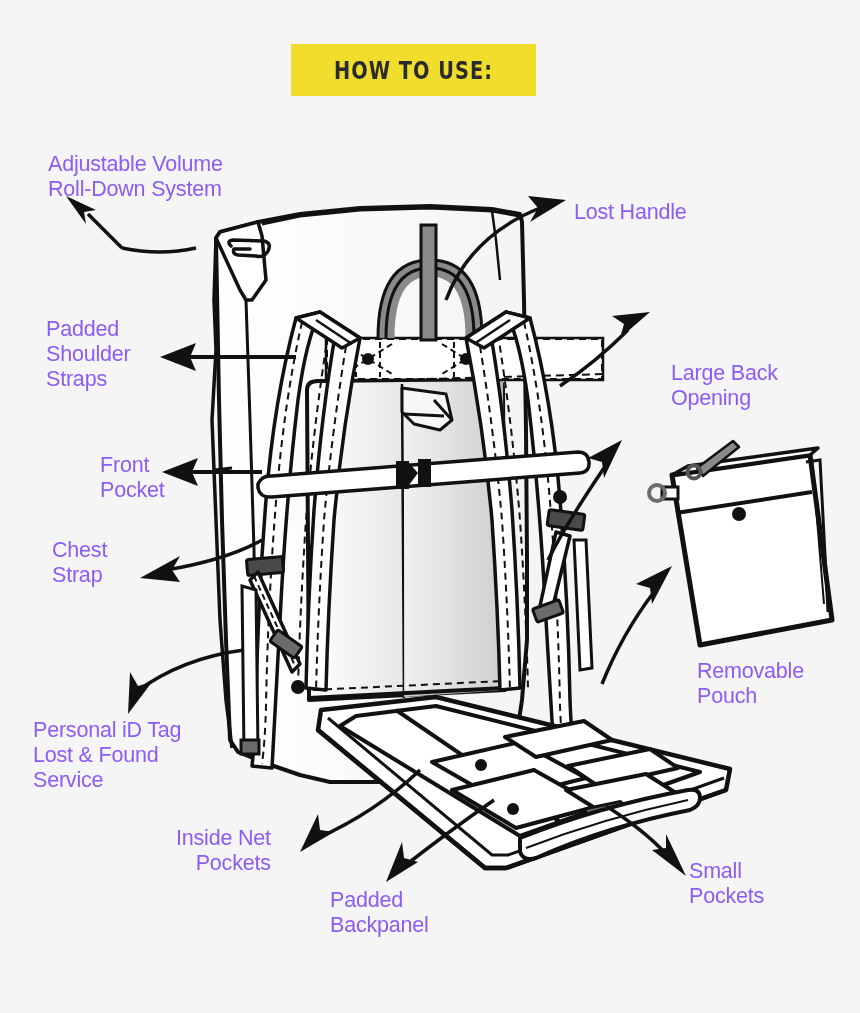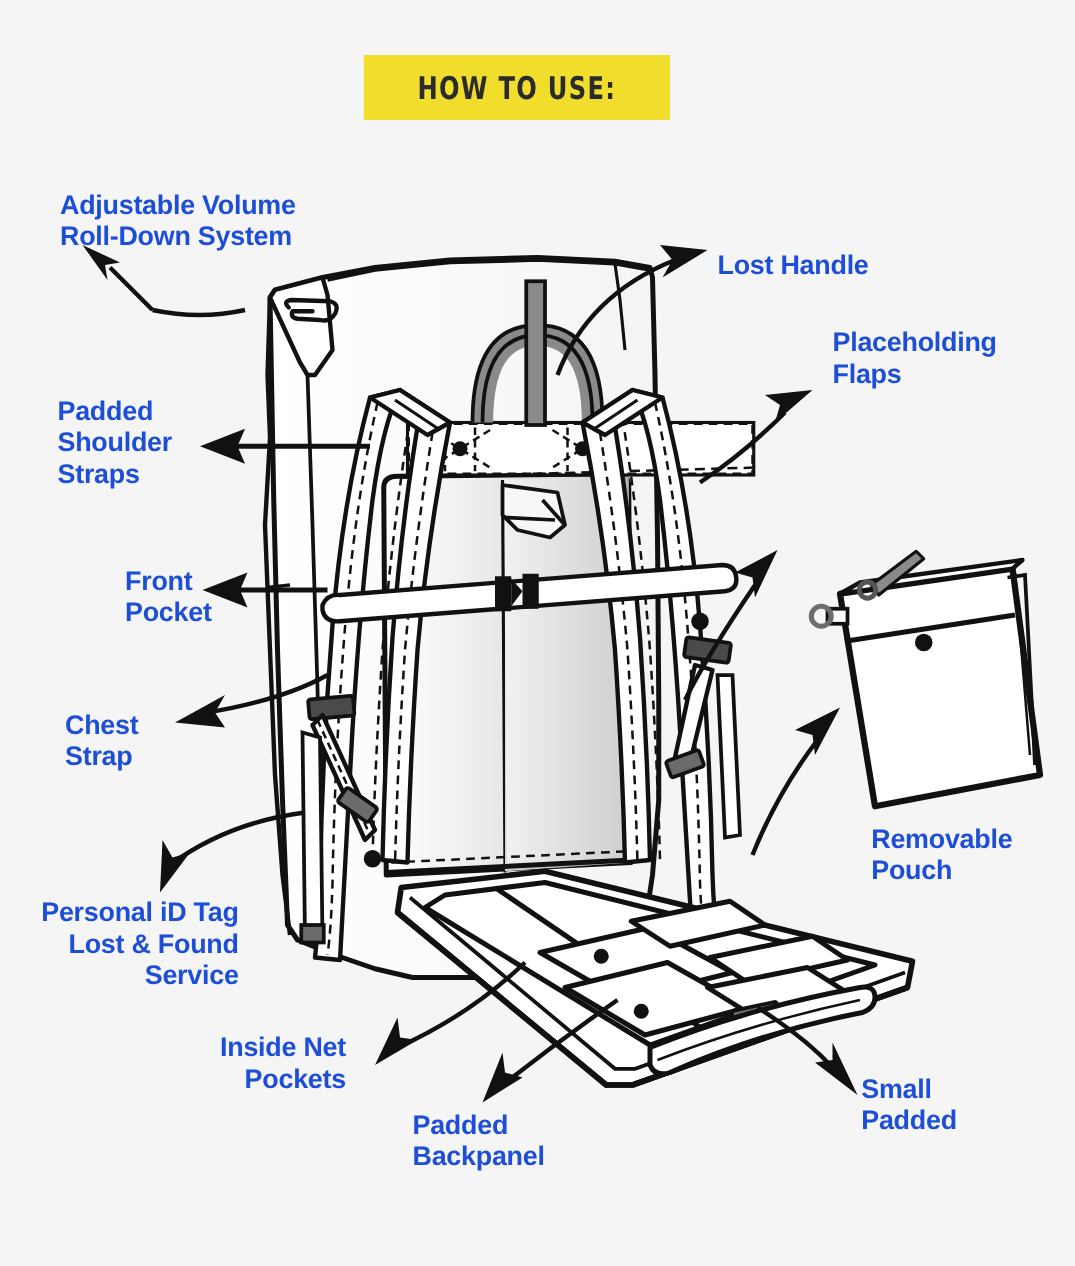--- a/index.html
+++ b/index.html
@@ -25,24 +25,24 @@
     font-weight:bold;
     font-size:25px;
     letter-spacing:1.2px;
     color:#2b2b2b;
     transform:scaleX(0.86);
   }
 
   
   .label{
     position:absolute;
-    font-weight:bold;
+    font-weight:normal;
     font-size:21.5px;
     line-height:1.16;
-    color:#1d4ed8;
+    color:#8b5cf6;
     white-space:pre-line;
     letter-spacing:-0.2px;
   }
   .label.right{text-align:left;}
   .label.left{text-align:left;}
 
   svg{display:block;}
   .ln{fill:none;stroke:#111;}
 </style>
 </head>
@@ -295,38 +295,38 @@
   <div class="label left" style="left:48px;top:152px;">Adjustable Volume
 Roll-Down System</div>
 
   <div class="label left" style="left:46px;top:317px;">Padded
 Shoulder
 Straps</div>
 
   <div class="label left" style="left:52px;top:453px;margin-left:48px;">Front
 Pocket</div>
 
-  <div class="label left" style="left:52px;top:568px;">Chest
+  <div class="label left" style="left:52px;top:538px;">Chest
 Strap</div>
 
-  <div class="label left" style="left:33px;top:718px;text-align:right;">Personal iD Tag
+  <div class="label left" style="left:33px;top:718px;">Personal iD Tag
 Lost &amp; Found
 Service</div>
 
   <div class="label left" style="left:176px;top:826px;text-align:right;">Inside Net
 Pockets</div>
 
   <div class="label left" style="left:330px;top:888px;">Padded
 Backpanel</div>
 
   <div class="label right" style="left:574px;top:200px;">Lost Handle</div>
 
-  <div class="label right" style="left:666px;top:262px;">Placeholding
-Flaps</div>
-
+
+  <div class="label right" style="left:671px;top:361px;">Large Back
+Opening</div>
 
   <div class="label right" style="left:697px;top:659px;">Removable
 Pouch</div>
 
   <div class="label right" style="left:689px;top:859px;">Small
-Padded</div>
+Pockets</div>
 
 </div>
 
 </body></html>

